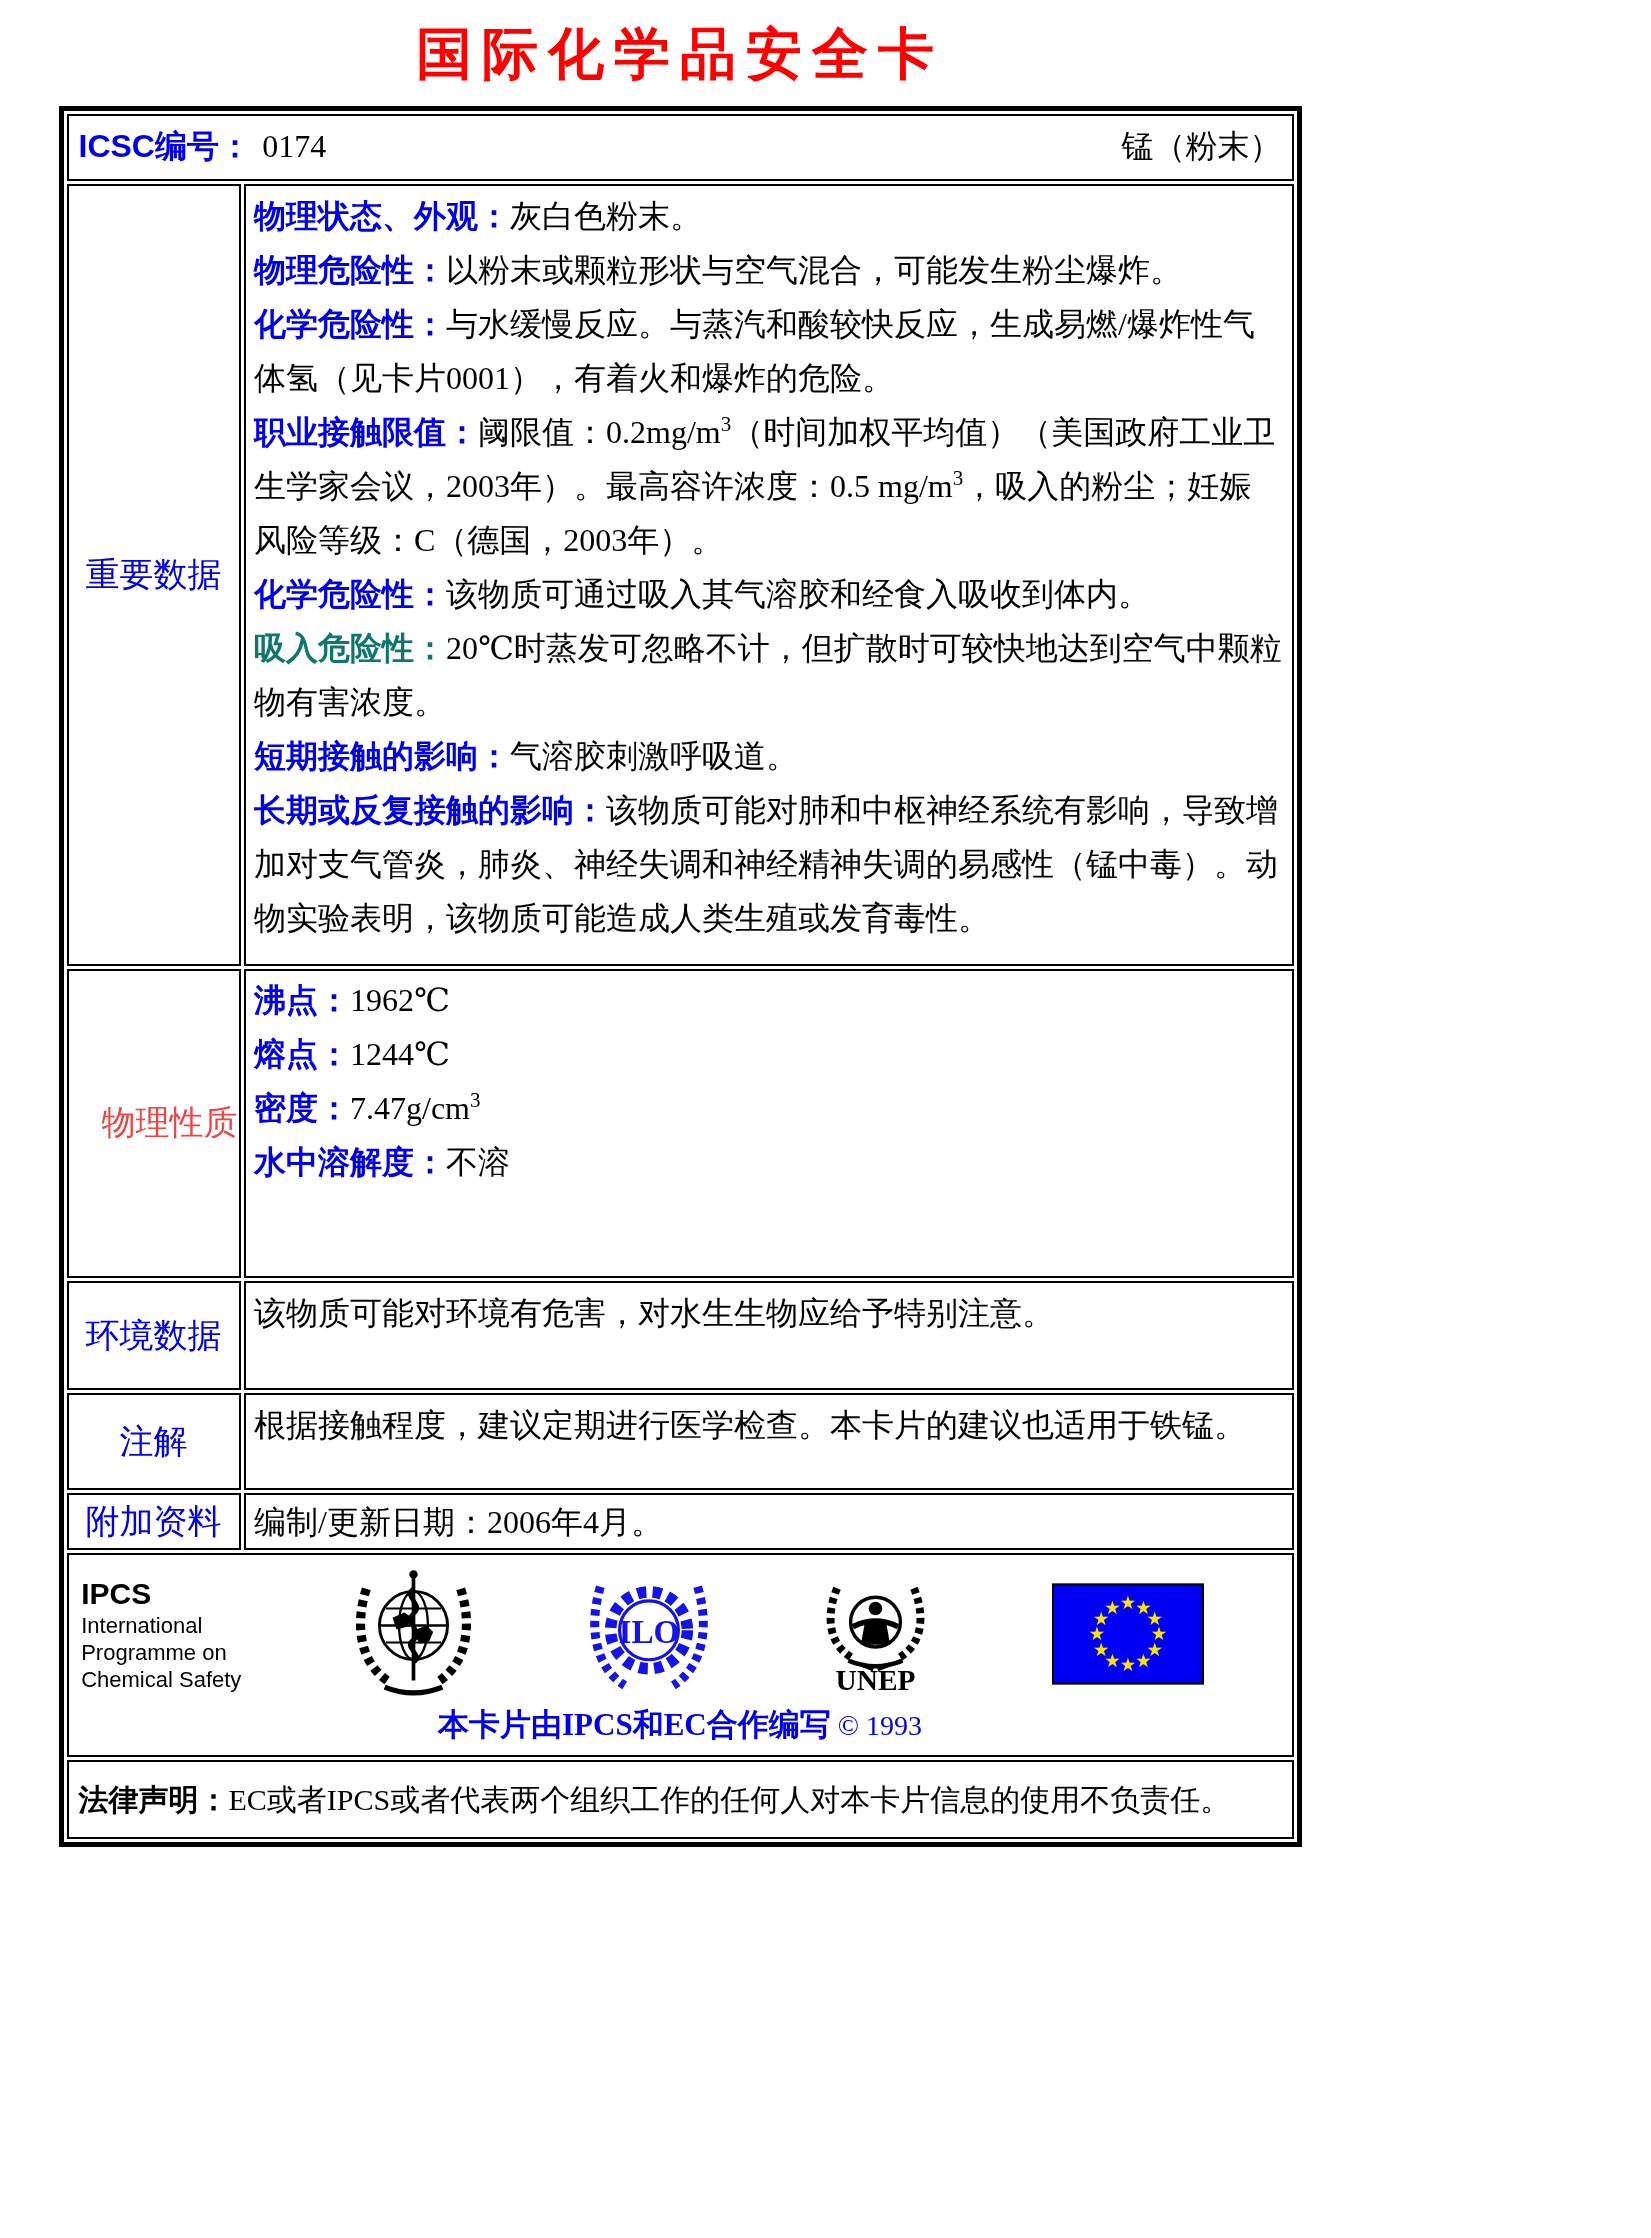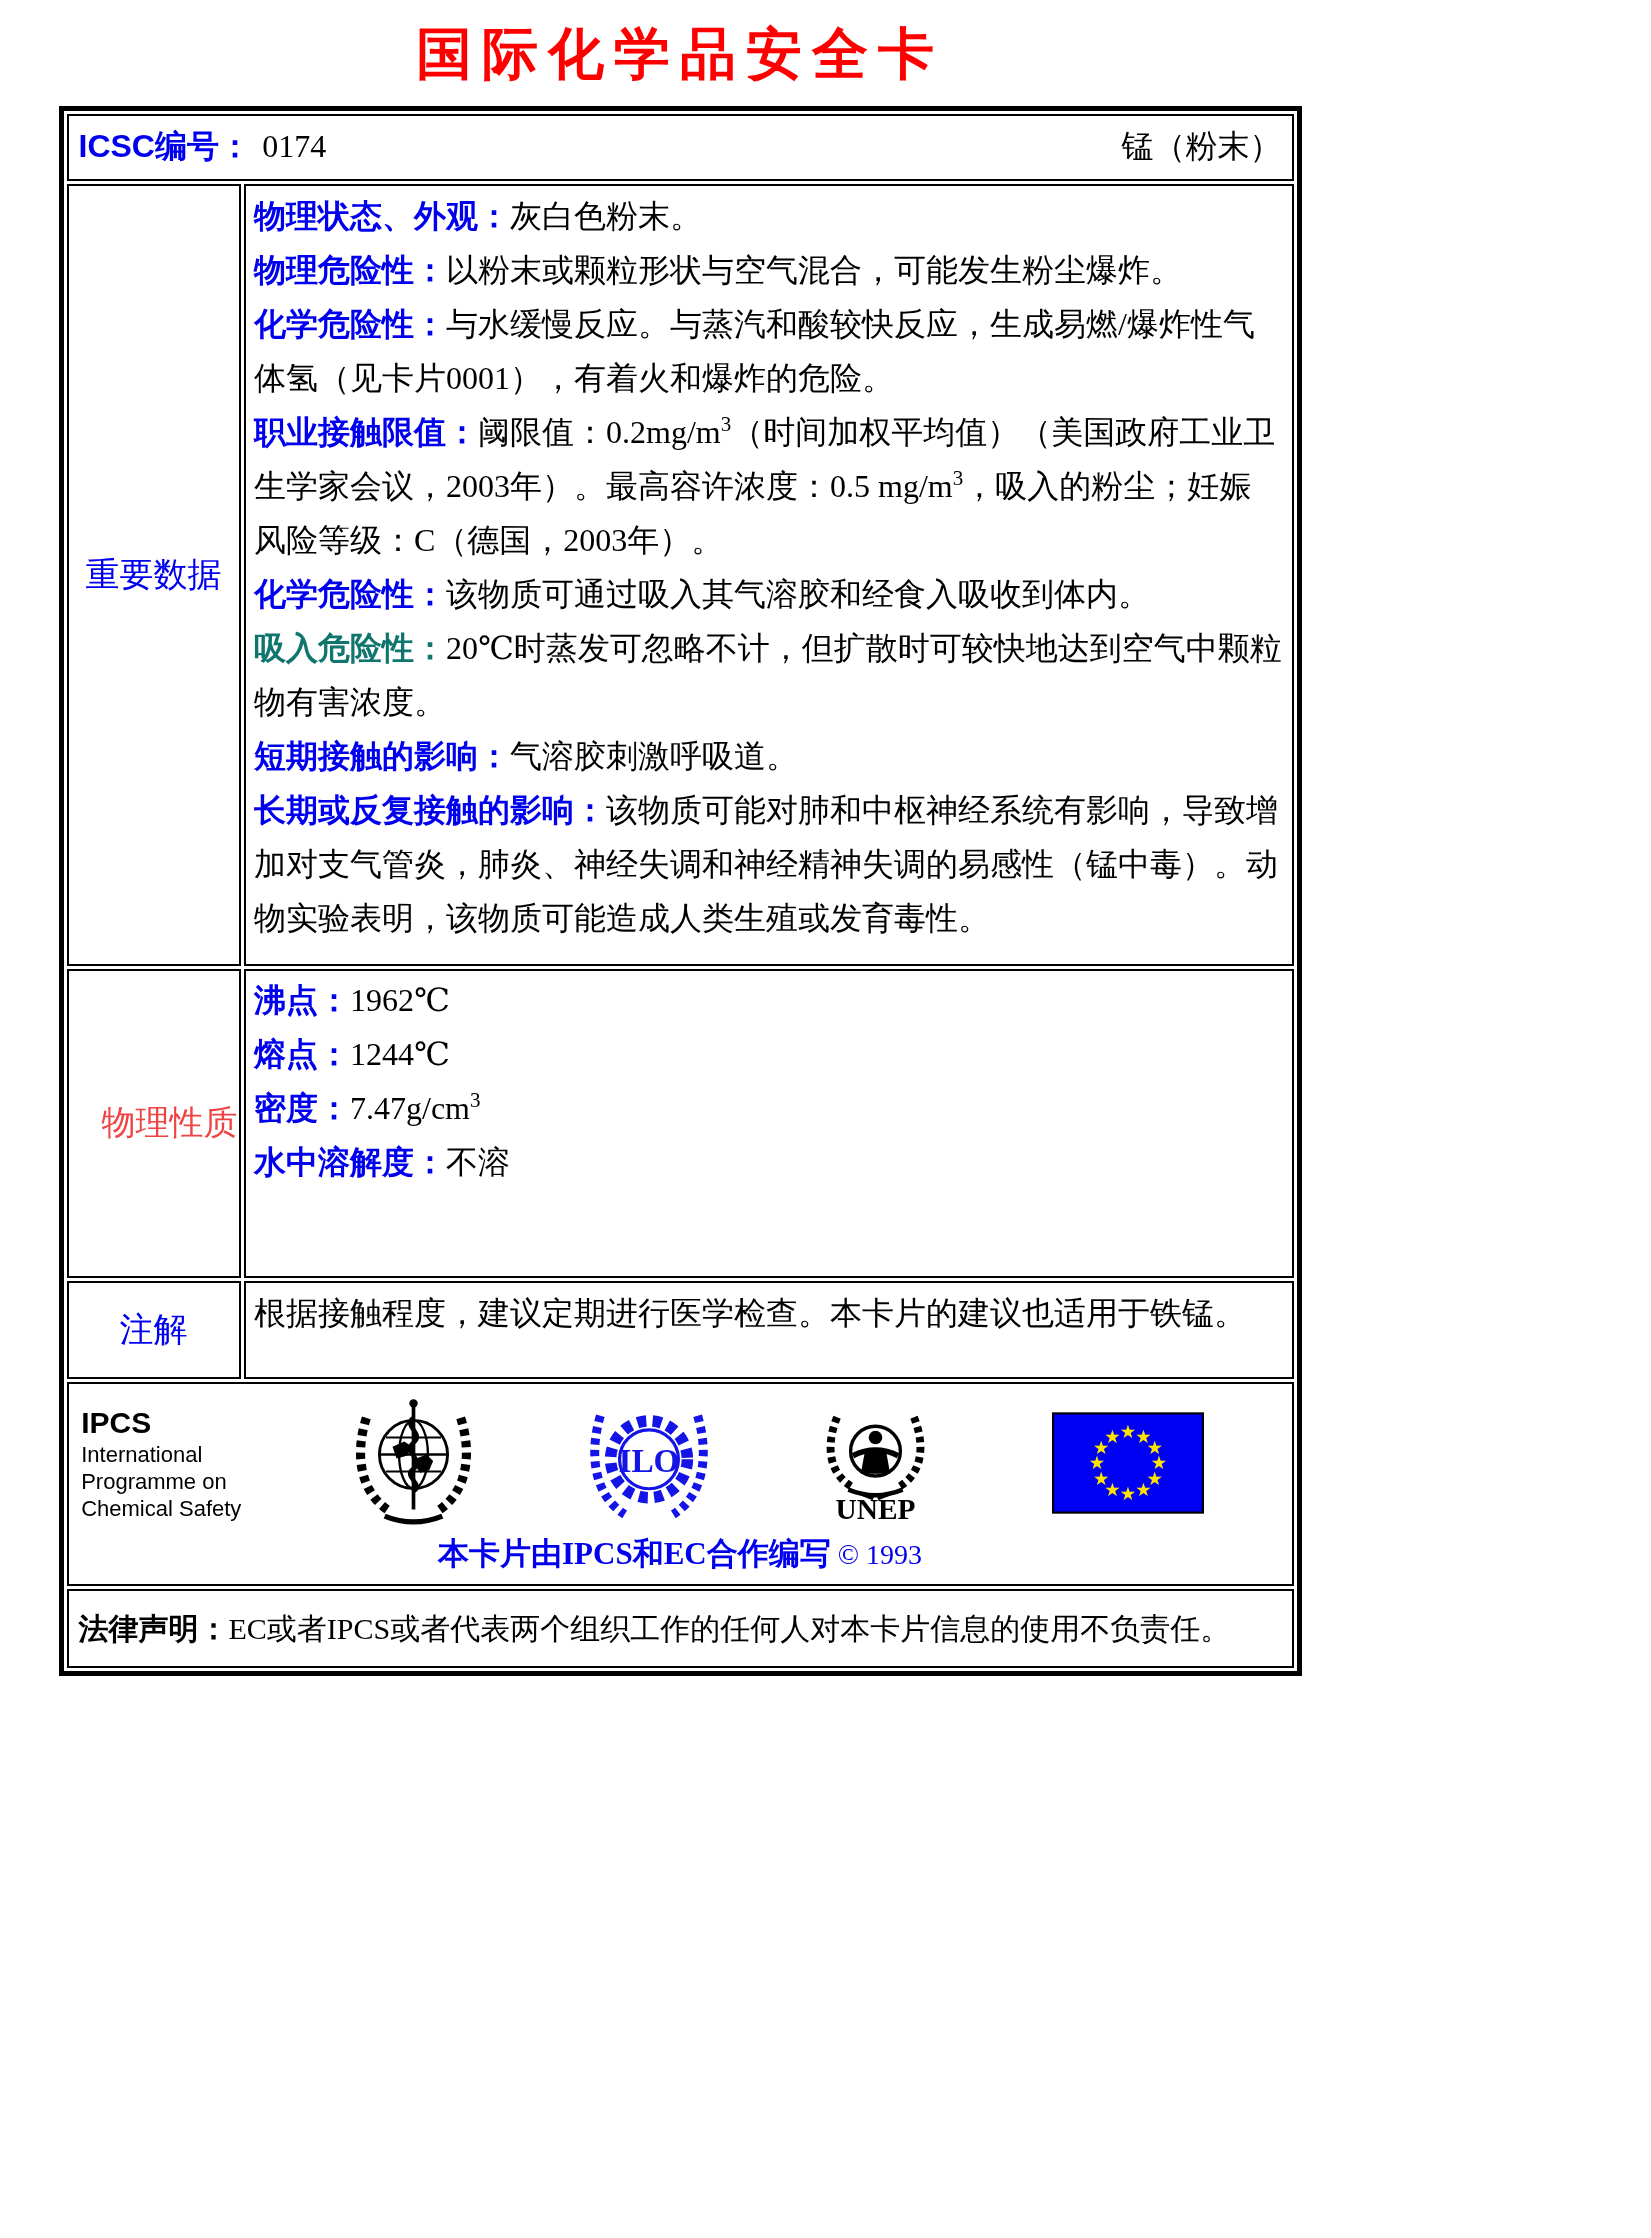--- a/index.html
+++ b/index.html
@@ -93,24 +93,36 @@
         </tr>
         <tr class="section-row sec-physical-properties">
           <td class="label-cell" style="color: #ef4444; text-align: right;">物理性质</td>
           <td class="content-cell">
             <div class="para"><span class="seg-label" style="color: rgb(0, 0, 238);">沸点：</span><span>1962℃</span></div>
             <div class="para"><span class="seg-label" style="color: rgb(0, 0, 238);">熔点：</span><span>1244℃</span></div>
             <div class="para"><span class="seg-label" style="color: rgb(0, 0, 238);">密度：</span><span>7.47g/cm</span><sup>3</sup></div>
             <div class="para"><span class="seg-label" style="color: rgb(0, 0, 238);">水中溶解度：</span><span>不溶</span></div>
           </td>
         </tr>
+        <tr class="section-row sec-environmental-data">
+          <td class="label-cell" style="color: rgb(0, 0, 238);">环境数据</td>
+          <td class="content-cell">
+            <div class="para"><span>该物质可能对环境有危害，对水生生物应给予特别注意。</span></div>
+          </td>
+        </tr>
         <tr class="section-row sec-notes">
           <td class="label-cell" style="color: rgb(0, 0, 238);">注解</td>
           <td class="content-cell">
             <div class="para"><span>根据接触程度，建议定期进行医学检查。本卡片的建议也适用于铁锰。</span></div>
+          </td>
+        </tr>
+        <tr class="section-row sec-additional-information">
+          <td class="label-cell" style="color: rgb(0, 0, 238);">附加资料</td>
+          <td class="content-cell">
+            <div class="para"><span>编制/更新日期：2006年4月。</span></div>
           </td>
         </tr>
       </tbody>
 
     <tbody>
       <tr>
         <td class="footer-cell" colspan="2">
           <div class="logos-row">
 
             <div class="ipcs-block">

